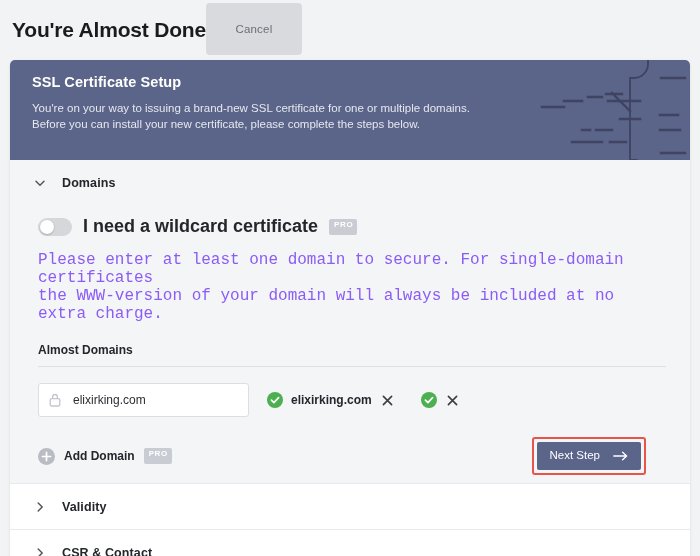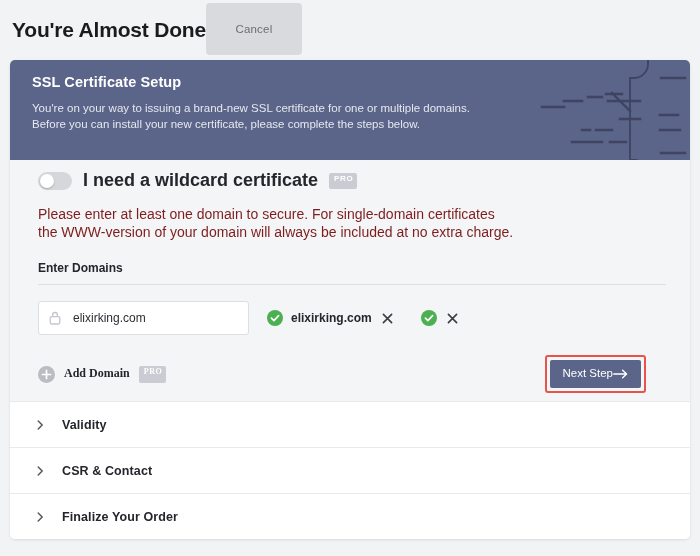--- a/index.html
+++ b/index.html
@@ -160,24 +160,25 @@
     font-size: 8px;
     font-weight: 700;
     letter-spacing: .6px;
     padding: 2px 4px 6px 5px;
     border-radius: 2px;
     vertical-align: middle;
     line-height: 1;
   }
 
   .helper {
-    font-size: 14px;
+    font-size: 16px;
     line-height: 18px;
-    color: #7f1d1d;
+    color: #8b5cf6;
     margin: 0 0 20px 4px;
+    font-family: Liberation Mono, monospace;
   }
 
   .enter-label {
     font-size: 12px;
     font-weight: 700;
     color: #24262b;
     margin: 0 0 9px 4px;
   }
   .divider {
     height: 1px;
@@ -253,23 +254,23 @@
 
   .actions-row {
     display: flex;
     align-items: center;
     justify-content: space-between;
     margin: 20px 0 0 4px;
     padding-right: 20px;
   }
   .add-domain {
     display: flex;
+    align-items: center;
     gap: 9px;
     cursor: pointer;
-    font-family: Liberation Serif, serif;
   }
   .plus-icon {
     width: 17px;
     height: 17px;
     flex: 0 0 auto;
   }
   .add-domain-label {
     font-size: 12px;
     font-weight: 700;
     color: #24262b;
@@ -287,20 +288,21 @@
     color: #ffffff;
     border: none;
     border-radius: 2px;
     height: 28px;
     padding: 0 13px;
     font-size: 11.5px;
     font-family: "Liberation Sans", sans-serif;
     font-weight: 400;
     display: inline-flex;
     align-items: center;
+    gap: 13px;
     cursor: pointer;
     line-height: 1;
   }
   .arrow-icon { width: 15px; height: 10px; }
 
   
   .section {
     border-top: 1px solid #e8e9eb;
     background: #ffffff;
   }
@@ -338,37 +340,45 @@
         <path d="M140 55 h18"></path>
         <path d="M140 70 h20"></path>
         <path d="M141 93 h24"></path>
       </g>
       <path d="M150 -6 v10 a14 14 0 0 1 -14 14 h-4 v82 h4 a14 14 0 0 1 14 14 v10" transform="translate(-22,0)" stroke="#3e4461" stroke-width="1.8" fill="none"></path>
     </svg>
   </div>
 
   <div class="domains-panel">
 
+    <div class="acc-head">
+      <span class="chev">
+        <svg viewBox="0 0 12 12" width="12" height="12" fill="none" stroke="#56585e" stroke-width="1.5" stroke-linecap="round" stroke-linejoin="round">
+            <path d="M2 4.2 L6 8.2 L10 4.2"></path>
+          </svg>
+      </span>
+      <span class="acc-title">Domains</span>
+    </div>
 
     <div class="domains-body">
 
       <div class="toggle-row">
         <div class="switch">
           <div class="knob"></div>
         </div>
         <span class="toggle-label">I need a wildcard certificate</span>
         <span class="pro-badge">PRO</span>
       </div>
 
       <p class="helper">
         <span>Please enter at least one domain to secure. For single-domain certificates</span><br>
         <span>the WWW-version of your domain will always be included at no extra charge.</span>
       </p>
 
-      <div class="enter-label">Enter Domains</div>
+      <div class="enter-label">Almost Domains</div>
       <div class="divider"></div>
 
       <div class="input-row">
         <div class="domain-input-wrap">
           <svg class="lock-icon" viewBox="0 0 12 14" fill="none" stroke="#c3c6cc" stroke-width="1.3">
             <rect x="1.2" y="5.6" width="9.6" height="7.4" rx="1.4"></rect>
             <path d="M3.6 5.6 V3.9 a2.4 2.4 0 0 1 4.8 0 V5.6"></path>
           </svg>
           <input class="domain-input" type="text" value="elixirking.com" style="">
         </div>

